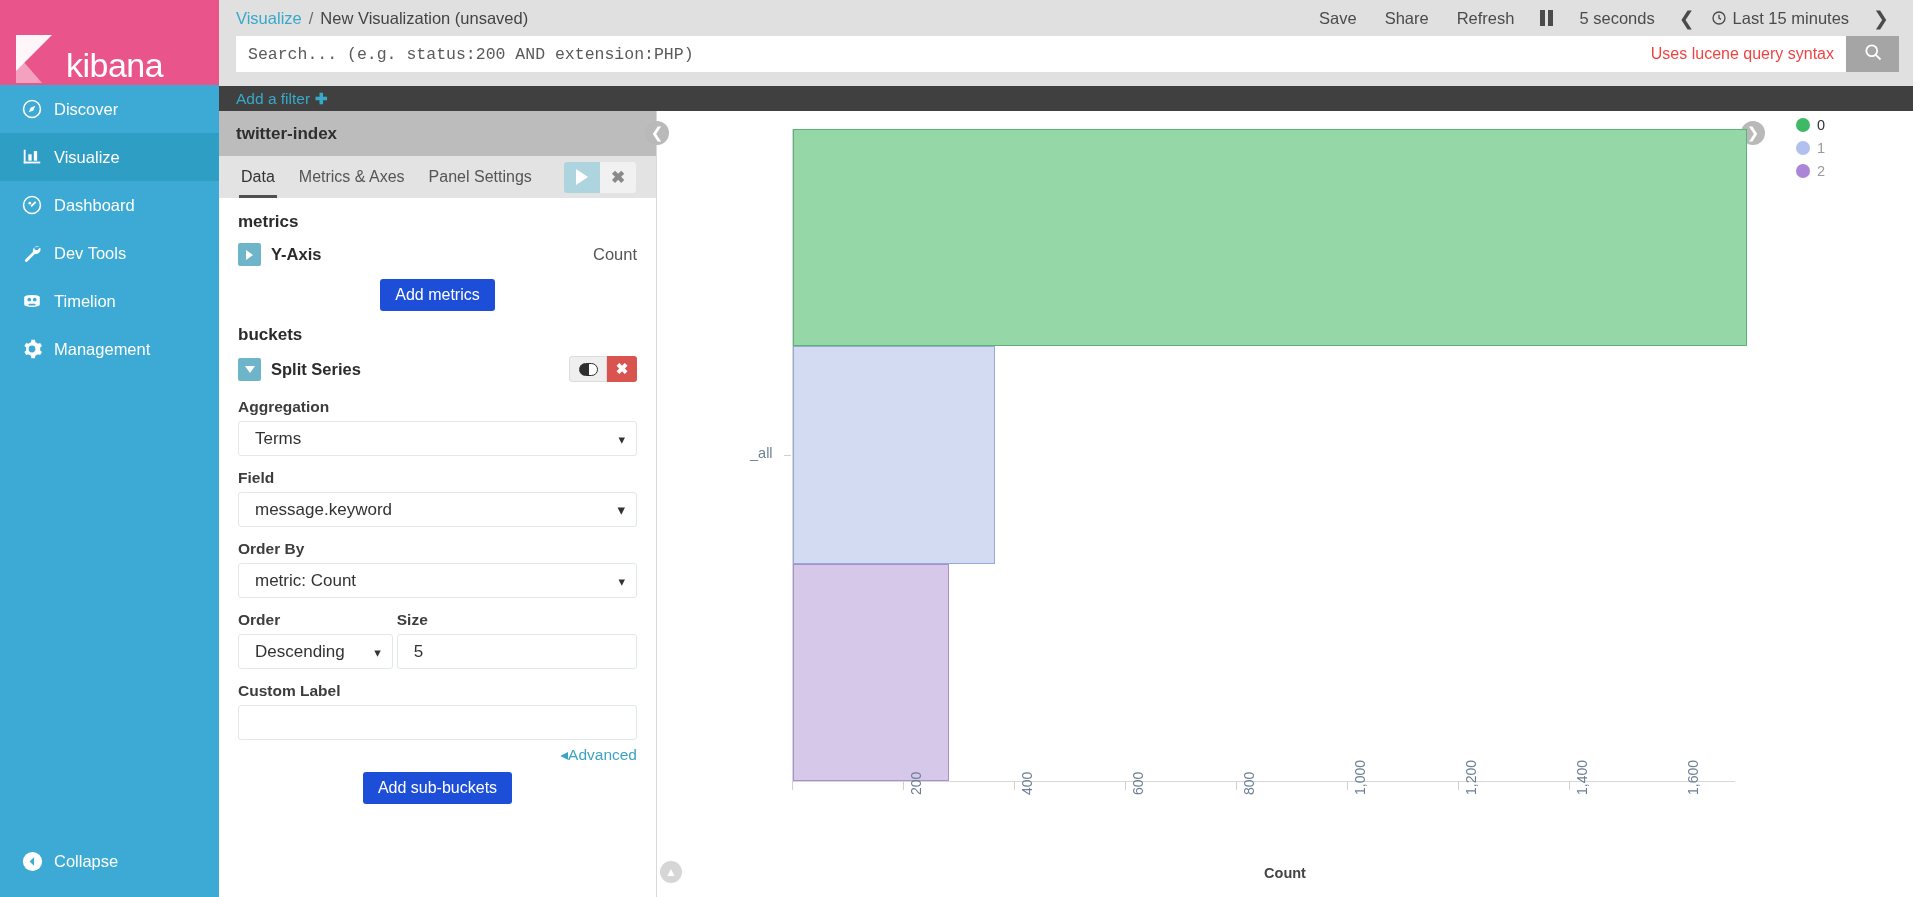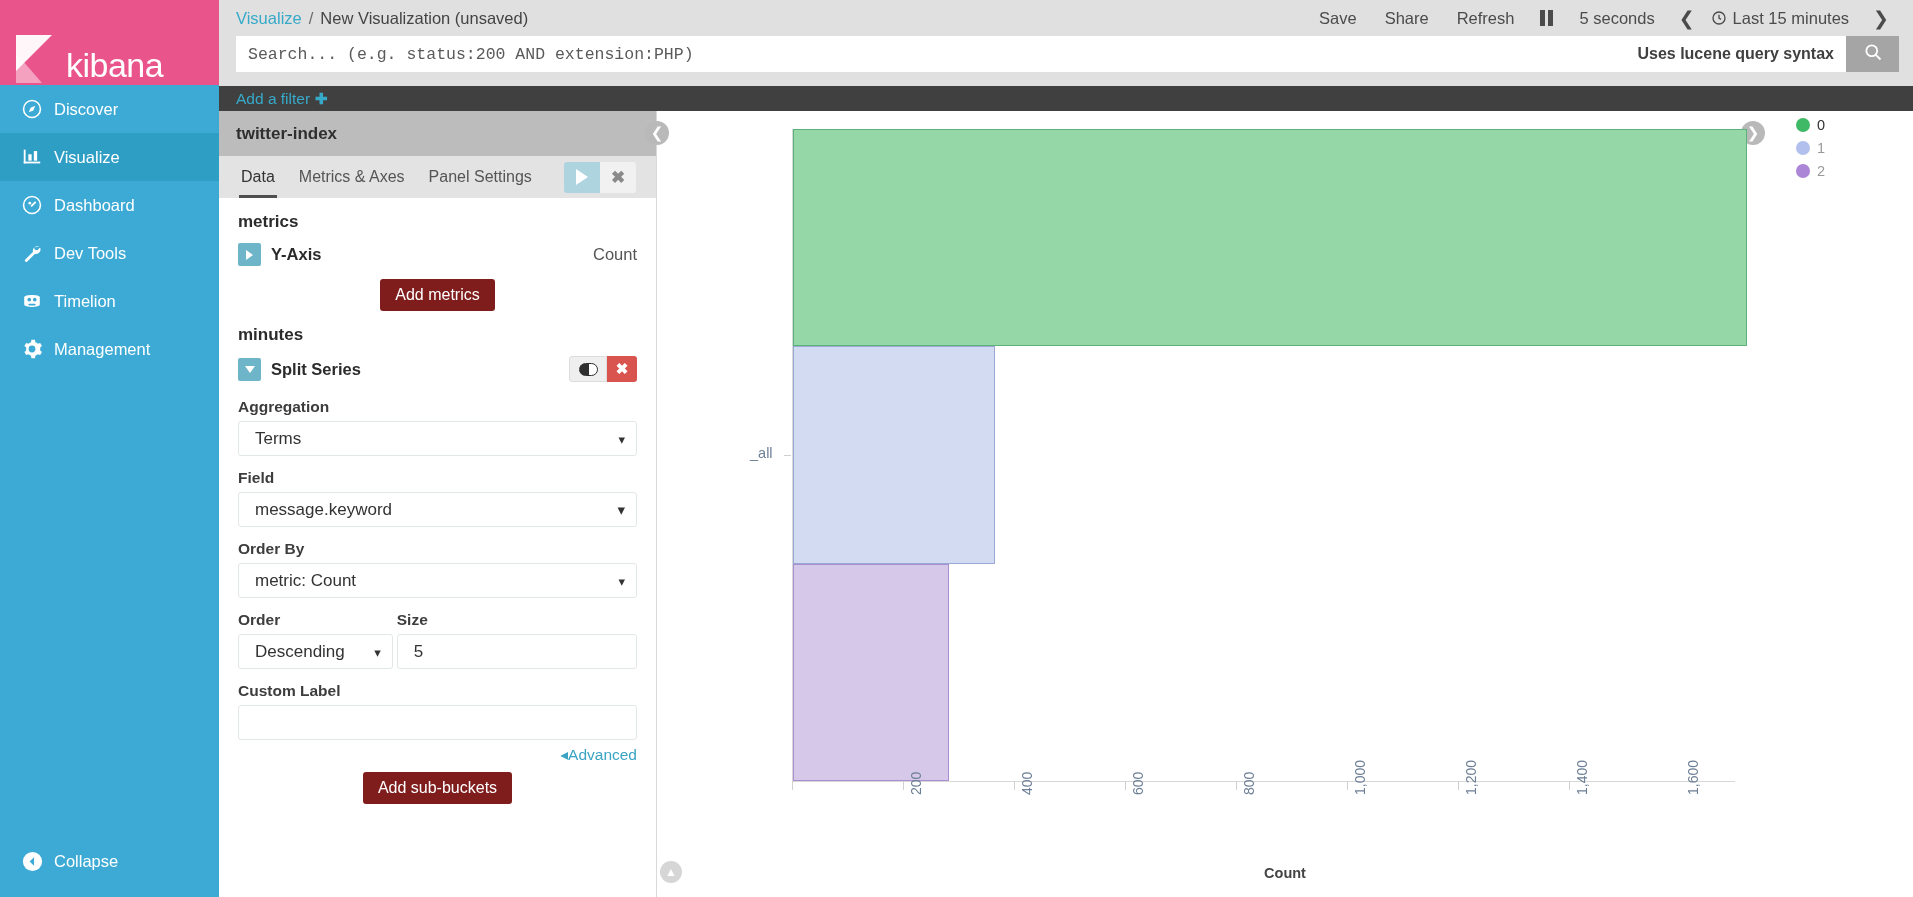--- a/index.html
+++ b/index.html
@@ -74,21 +74,21 @@
   .searchwrap {
     flex: 1 1 auto; height: 36px; background: #fff;
     display: flex; align-items: center; position: relative;
   }
   .searchwrap input {
     flex: 1 1 auto; height: 22px; border: 0; outline: 0;
     font-size: 16.5px; padding: 0 12px; color: #333;
     font-family: Liberation Mono, monospace; background: transparent;
   }
   .searchwrap input::placeholder { color: #5a5a5a; }
-  .lucene { color: #404040; font-size: 16px; padding: 0 12px; white-space: nowrap; cursor: pointer; font-weight: bold; }
+  .lucene { color: #ef4444; font-size: 16px; padding: 0 12px; white-space: nowrap; cursor: pointer; }
   .searchbtn {
     width: 53px; height: 36px; background: #a5a5a5;
     display: flex; align-items: center; justify-content: center; cursor: pointer;
   }
 
   .filterrow {
     height: 25px; background: #404040;
     display: flex; align-items: center; padding-left: 17px;
     font-size: 15.5px;
   }
@@ -160,21 +160,21 @@
     width: 19px; height: 13px; border-radius: 7px;
     background: linear-gradient(90deg,#2f2f2f 0 52%, #ffffff 52% 100%);
     border: 1px solid #2f2f2f;
   }
   .del-btn {
     width: 30px; height: 26px; background: #d9534f; color: #fff;
     display: flex; align-items: center; justify-content: center;
     border-radius: 0 3px 3px 0; font-size: 15px; font-weight: 700; cursor: pointer;
   }
   .btn-teal {
-    background: #7f1d1d; color: #fff; border: 0; border-radius: 3px;
+    background: #1d4ed8; color: #fff; border: 0; border-radius: 3px;
     font-size: 16px; padding: 7px 15px; cursor: pointer;
     font-family: "Liberation Sans", sans-serif;
   }
   .center { display: flex; justify-content: center; }
   .fld-label { font-size: 15.5px; font-weight: 700; color: #3d3d3d; margin: 13px 0 5px 0; }
   .sel, .txt {
     width: 100%; height: 35px; border: 1px solid #e2e7e7; border-radius: 3px;
     background: #fff; font-size: 17px; color: #333; padding: 0 28px 0 16px;
     font-family: "Liberation Sans", sans-serif; outline: none;
     -webkit-appearance: none; appearance: none;
@@ -413,21 +413,21 @@
                   <span class="tri-r"></span>
                 </span>
               <span class="agg-name">Y-Axis</span>
               <span class="agg-right">Count</span>
             </div>
 
             <div class="center" style="margin-top:10px;">
               <button class="btn-teal">Add metrics</button>
             </div>
 
-            <div class="sec-title">minutes</div>
+            <div class="sec-title">buckets</div>
 
             <div class="agg-row">
               <span class="agg-toggle">
                   <span class="tri-d"></span>
                 </span>
               <span class="agg-name">Split Series</span>
               <span class="agg-ctrls">
                 <span class="toggle-sw">
                     <span class="knob"></span>
                   </span>

